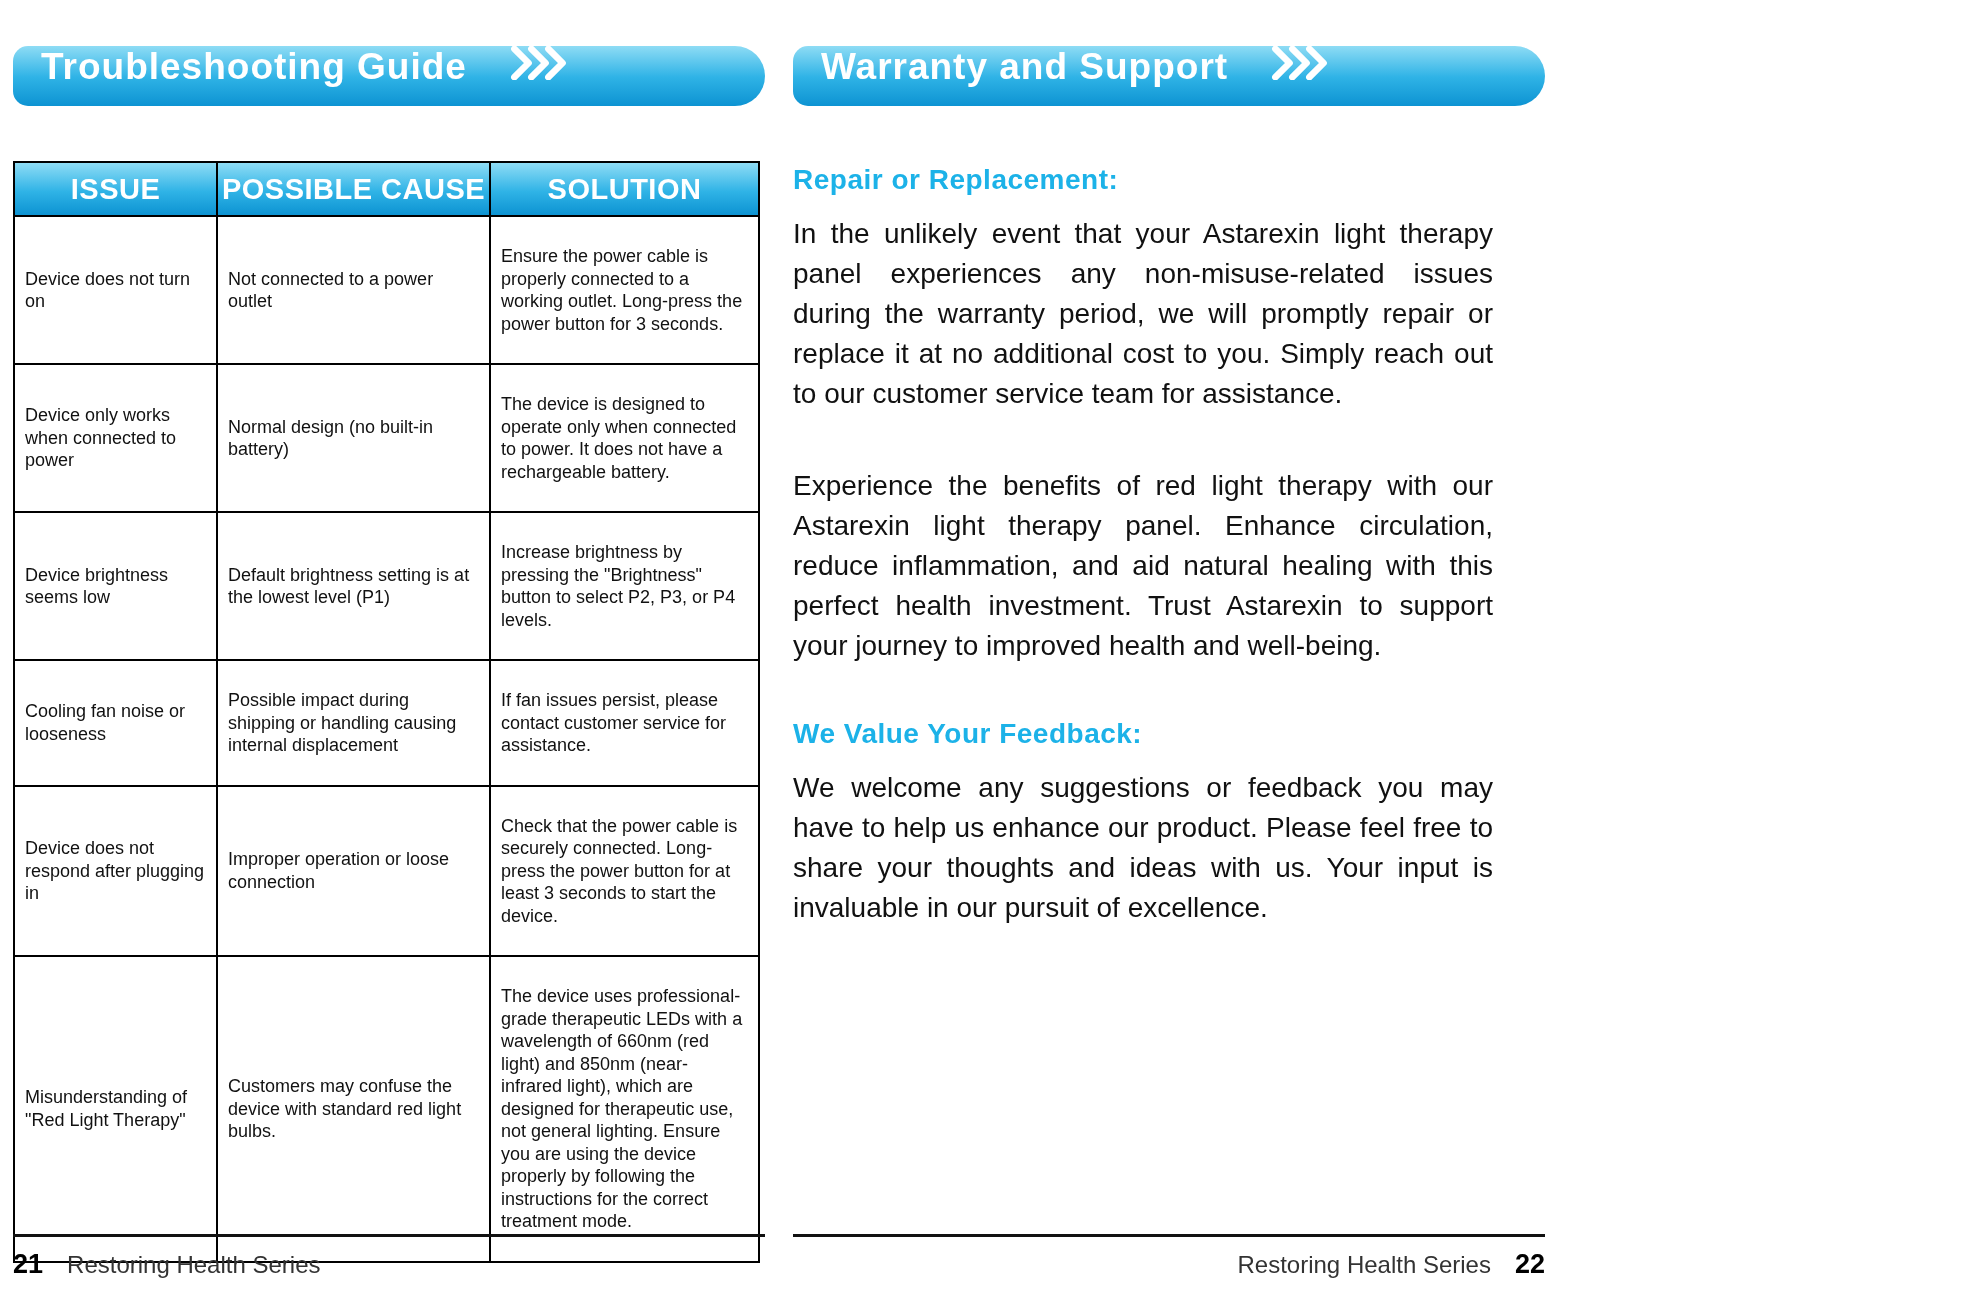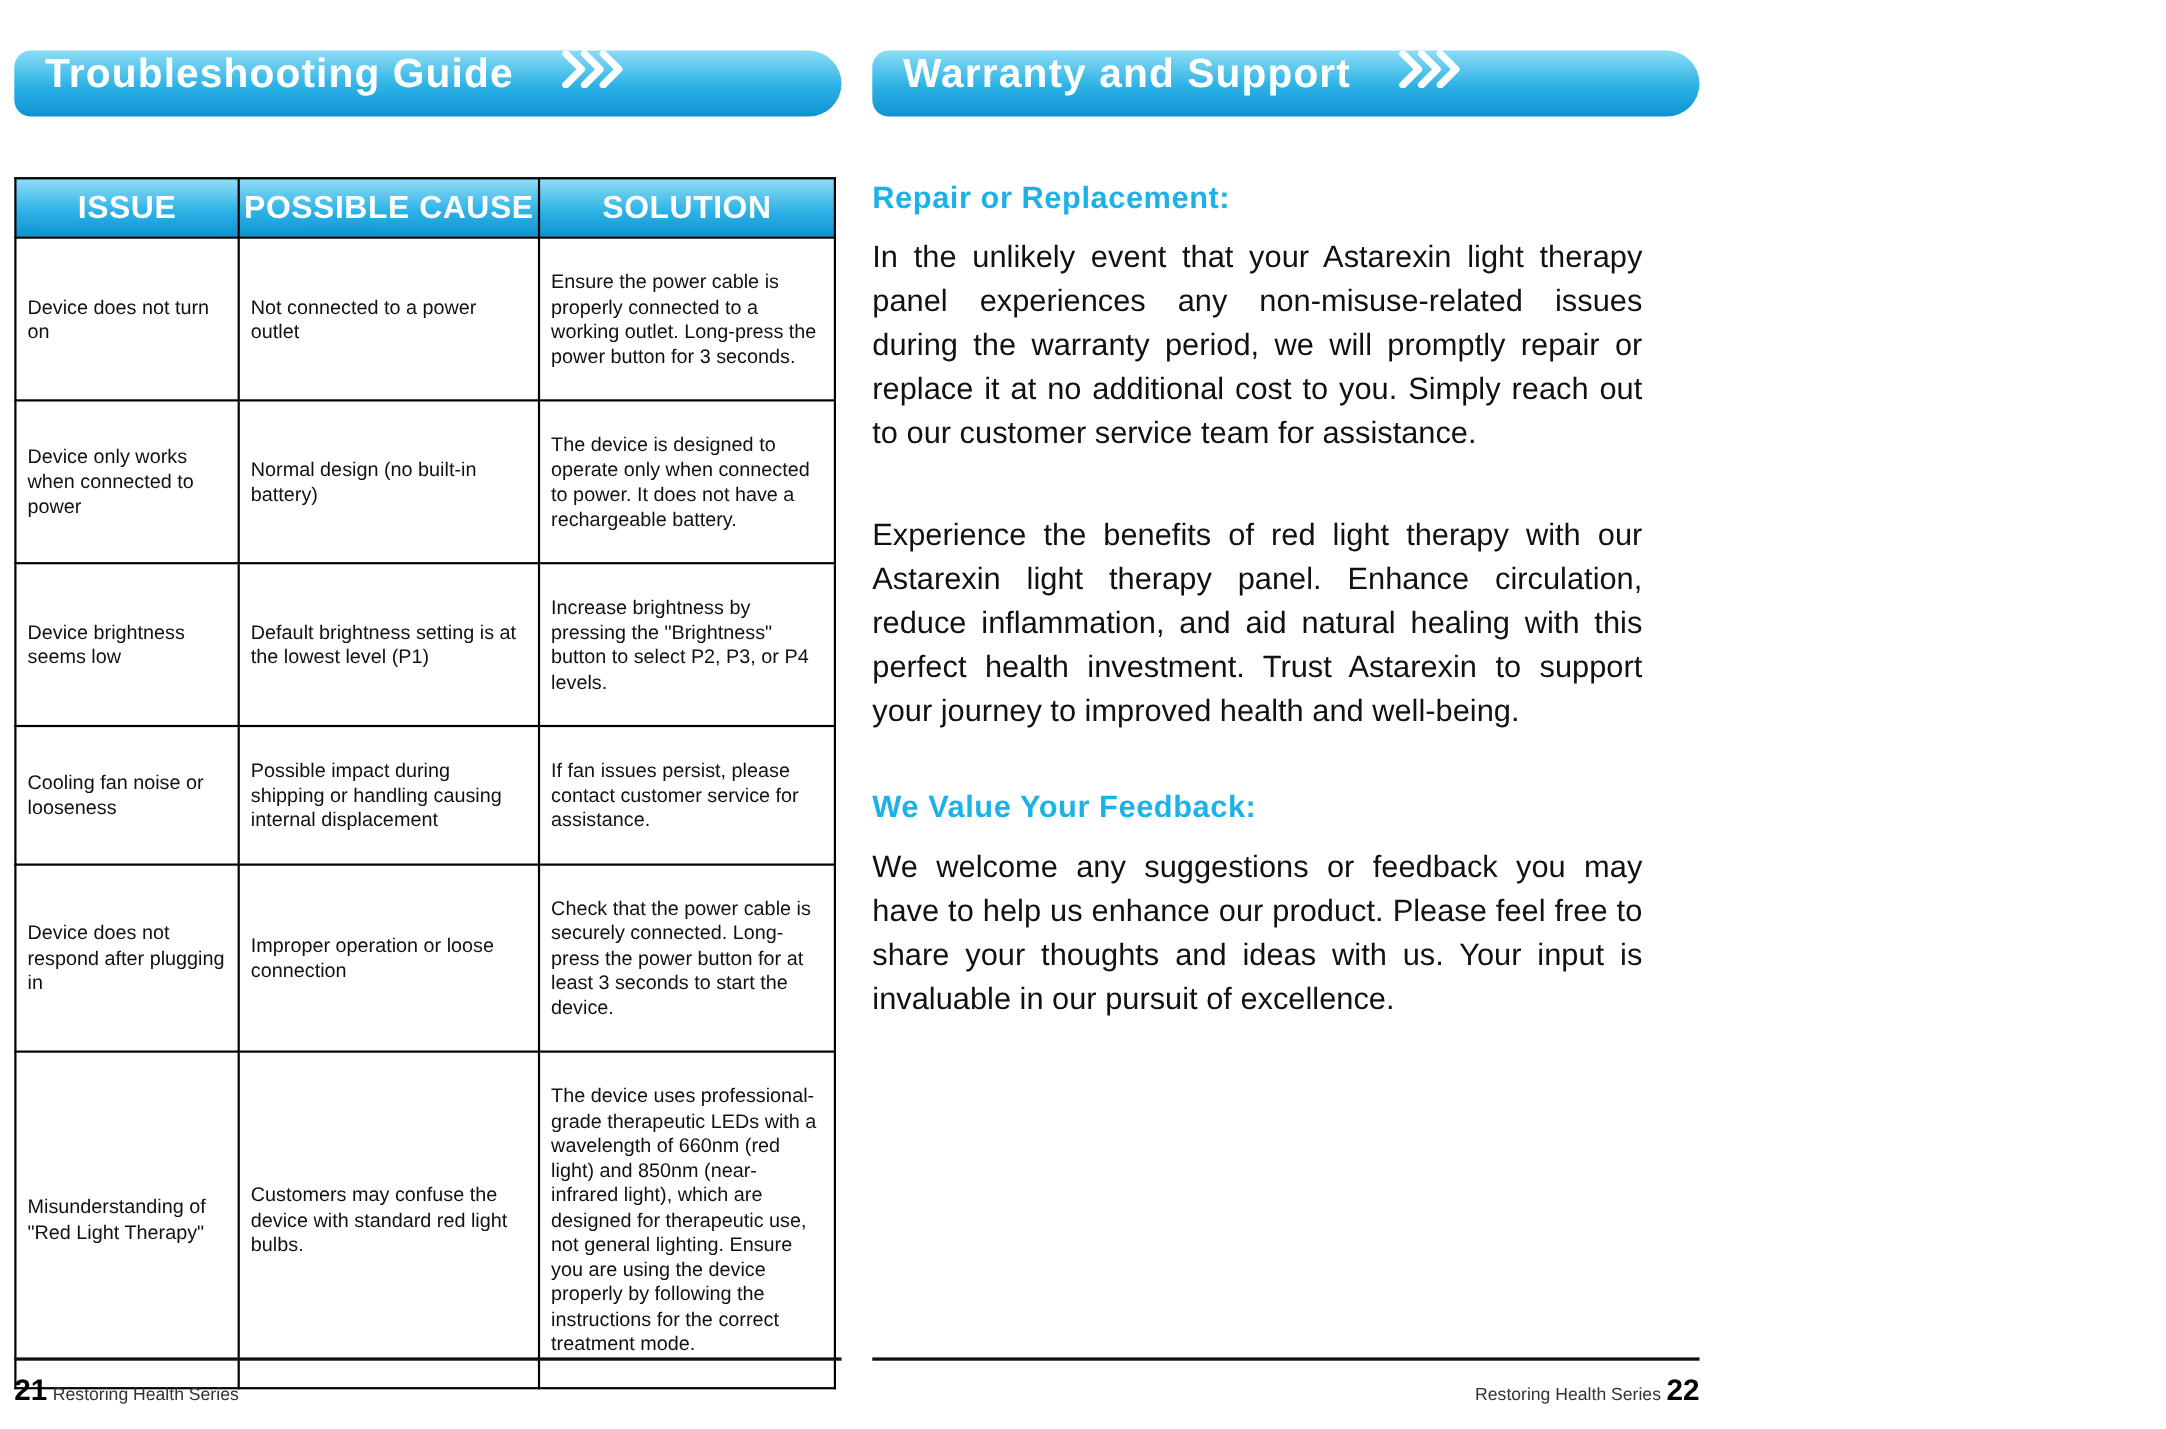--- a/index.html
+++ b/index.html
@@ -107,30 +107,30 @@
   
   .footer {
     position: absolute;
     top: 1234px;
     left: 0;
     right: 0;
     border-top: 3px solid #111;
     padding-top: 12px;
     display: flex;
     align-items: baseline;
-    gap: 5px;
+    gap: 24px;
   }
   .footer.align-right { justify-content: flex-end; }
   .footer .page-num {
     font-size: 27px;
     font-weight: bold;
     color: #000;
   }
   .footer .series {
-    font-size: 16px;
+    font-size: 24px;
     color: #333;
   }
 </style>
 </head>
 <body>
 
 <section class="col col-left">
 
   <div class="banner">
     <span class="banner-title">Troubleshooting Guide</span>

